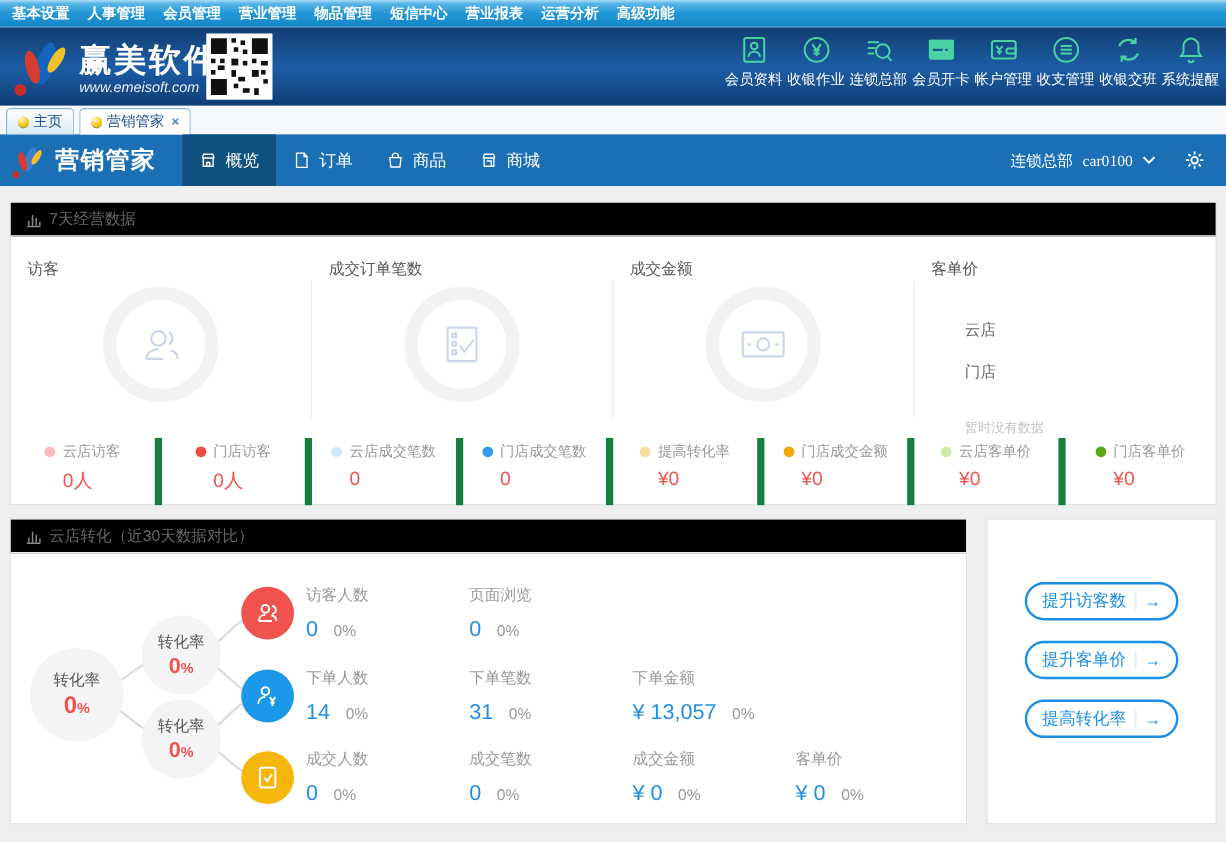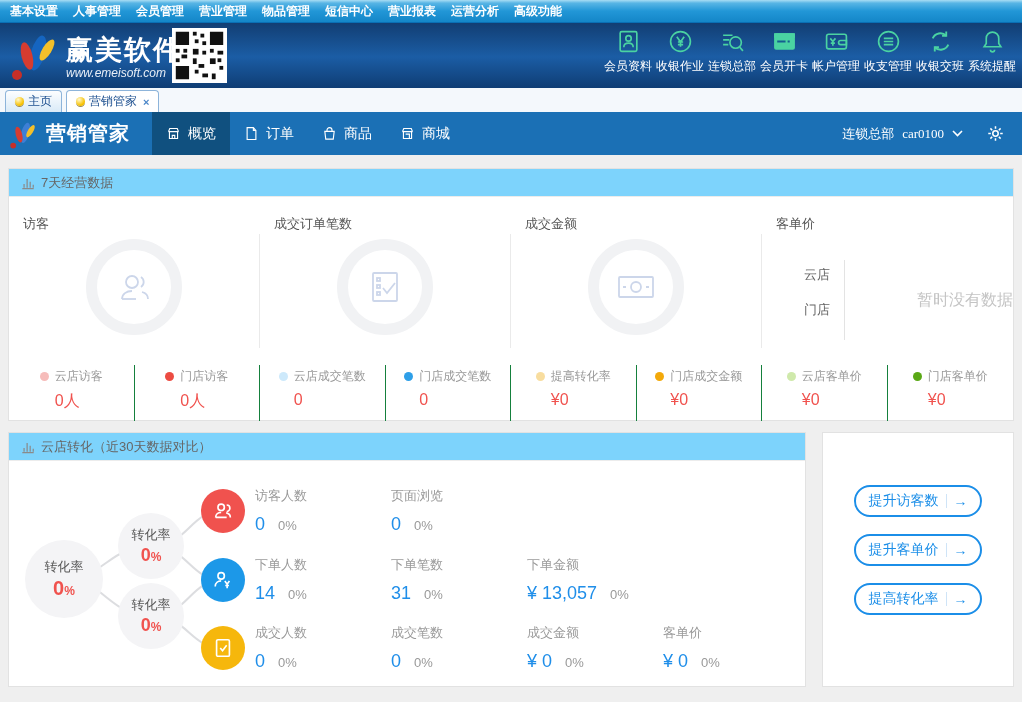--- a/index.html
+++ b/index.html
@@ -44,39 +44,39 @@
     color:#fff; font-size:14px; cursor:pointer; }
   .subnav-item.active { background:#10507f; }
   .subnav-item svg { width:15px; height:15px; }
   .sub-right { margin-left:auto; display:flex; align-items:center; gap:8px; padding-right:18px; color:#fff; font-size:13px;font-family:Liberation Serif, serif; }
   .store-select { display:flex; align-items:center; gap:8px; cursor:pointer; }
   .gear { margin-left:16px; cursor:pointer; display:flex; }
 
   
   .main { padding:13px 8px 0 8px; }
   .panel { background:#fff; border:1px solid #e2e2e2; }
-  .panel-header { height:28px; background:#7dd3fc; border-bottom:1px solid #ececec;
+  .panel-header { height:28px; background:#000000; border-bottom:1px solid #ececec;
     display:flex; align-items:center; gap:6px; padding:0 12px; color:#666; font-size:13px; }
   .panel-header svg { width:14px; height:14px; }
 
   
   .week-panel { height:253px; margin-bottom:11px; }
   .week-body { display:flex; height:224px; }
   .wsec { width:25%; display:flex; flex-direction:column; }
   .wsec-title { padding:18px 0 0 14px; font-size:13px; color:#555; height:37px; }
   .wchart { height:114px; display:flex; justify-content:center; }
   .wsec:not(:last-child) .wchart { border-right:1px solid #eaeaea; }
   .donut { width:96px; height:96px; margin-top:5px; border:11px solid #f1f2f4; border-radius:50%;
     display:flex; align-items:center; justify-content:center; background:#fff; }
-  .empty-chart { width:100%; display:flex; padding:26px 0 0 42px; }
+  .empty-chart { width:100%; display:flex; padding:26px 0 0 42px;flex-direction:column; }
   .cats { display:flex; flex-direction:column; gap:17px; color:#666; font-size:13px; padding-right:14px; padding-top:6px; }
   .axis { border-left:1px solid #e3e3e3; height:80px; }
-  .etext { flex:1; text-align:right; color:#c4c4c4; font-size:16px; padding-top:30px; }
+  .etext { flex:1; text-align:left; color:#c4c4c4; font-size:11px; padding-top:30px; }
   .wlegend { flex:1; display:flex; margin-top:17px; }
-  .lcell { width:50%; text-align:center; padding-top:3px; border-right:1px solid #15803d; }
+  .lcell { width:50%; text-align:center; padding-top:3px; border-right:6px solid #15803d; }
   .wsec:last-child .lcell:last-child { border-right:none; }
   .lwrap { display:inline-block; text-align:left; }
   .lrow { display:flex; align-items:center; gap:6px; }
   .dot { width:9px; height:9px; border-radius:50%; flex:none; }
   .llabel { color:#999; font-size:12px; }
   .lvalue { color:#f0524e; font-size:16px; margin-top:6px; margin-left:15px; }
 
   
   .bottom-row { display:flex; gap:16px; }
   .funnel-panel { width:798px; height:255px; }

